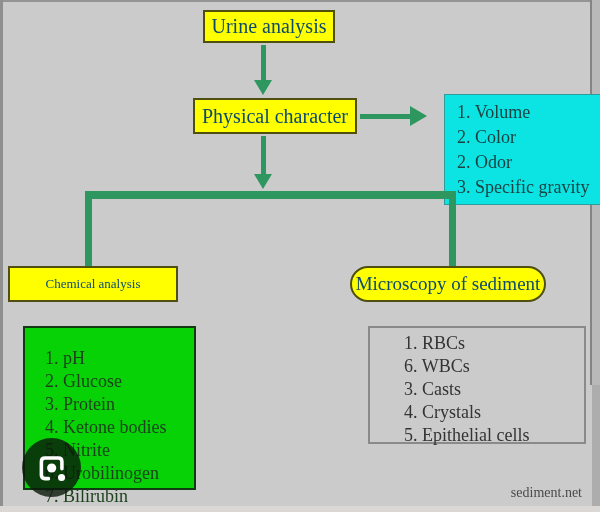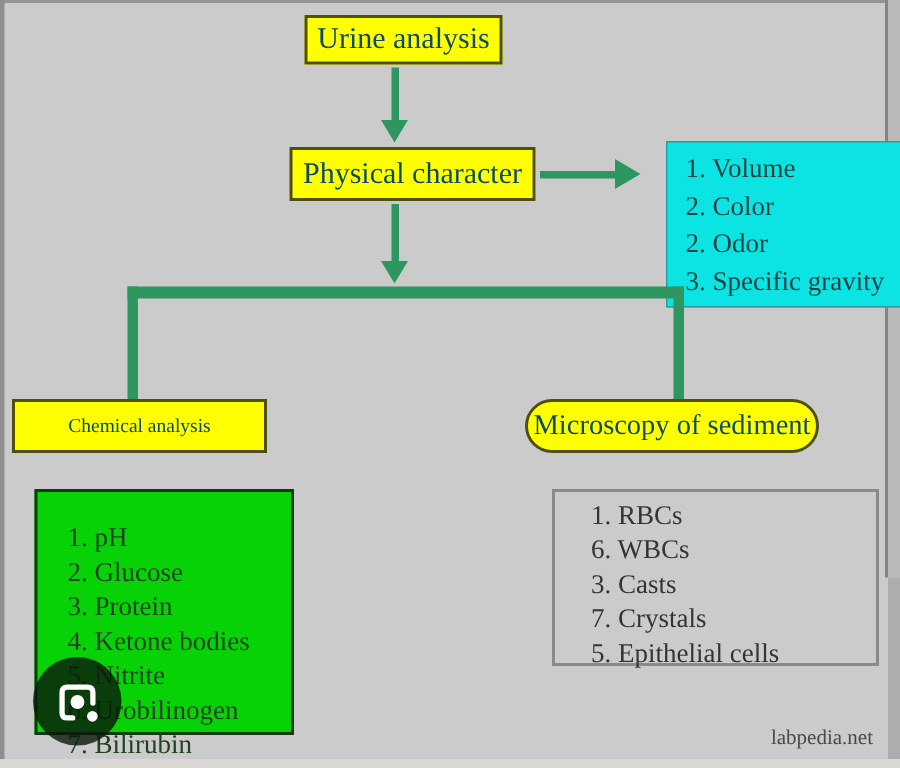--- a/index.html
+++ b/index.html
@@ -63,21 +63,21 @@
     background:var(--green,#06d206);
     border:2px solid #123a12;
     padding:19px 0 0 20px;
     font-size:18px;color:#1d421d;
   }
   .panel-green li{line-height:23px;}
   .panel-gray{
     left:352px;top:310px;width:218px;height:118px;
     background:transparent;
     border:2px solid #8a8a8a;
-    padding:4px 0 0 24px;
+    padding:4px 0 0 34px;
     font-size:18px;color:#343434;
   }
   .panel-gray li{line-height:23px;}
 
   
   .lens{
     position:absolute;left:22px;top:438px;width:59px;height:59px;
     border-radius:50%;
     background:rgba(10,24,10,0.80);
     display:flex;align-items:center;justify-content:center;
@@ -139,30 +139,30 @@
       <li>8. Blood</li>
     </ul>
   </div>
 
   <div class="node node-microscopy">Microscopy of sediment</div>
   <div class="panel panel-gray">
     <ul>
       <li>1. RBCs</li>
       <li>6. WBCs</li>
       <li>3. Casts</li>
-      <li>7. Crystals</li>
+      <li>4. Crystals</li>
       <li>5. Epithelial cells</li>
     </ul>
   </div>
 
   <div class="lens">
     <span style="display:flex;">
       <svg width="34" height="34" viewBox="0 0 48 48" aria-hidden="true">
         <path d="M19 39 H14 Q9 39 9 34 V15 Q9 10 14 10 H33 Q38 10 38 15 V25" fill="none" stroke="#ffffff" stroke-width="5" stroke-linecap="round"></path>
         <circle cx="23.5" cy="24" r="6.5" fill="#ffffff"></circle>
         <circle cx="37.5" cy="37.5" r="5" fill="#ffffff"></circle>
       </svg>
     </span>
   </div>
 
-  <div class="watermark">labpedia.net</div>
+  <div class="watermark">sediment.net</div>
 
 </div>
 
 </body></html>

